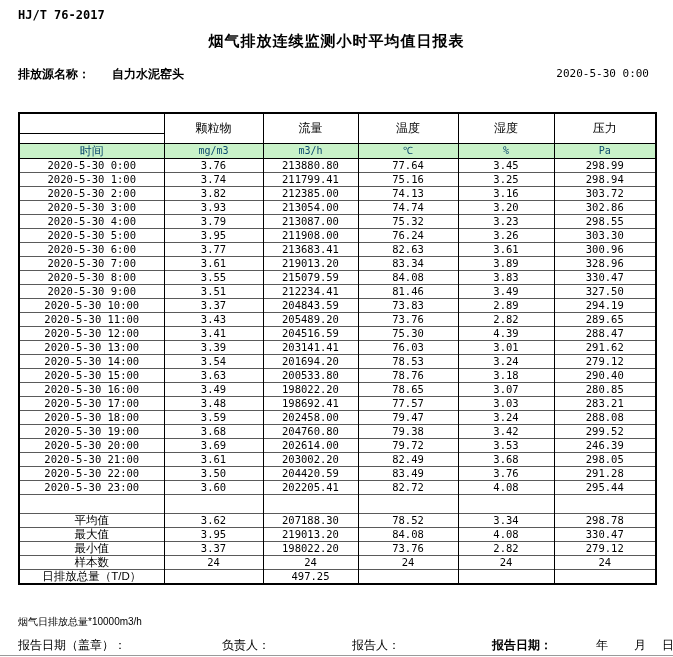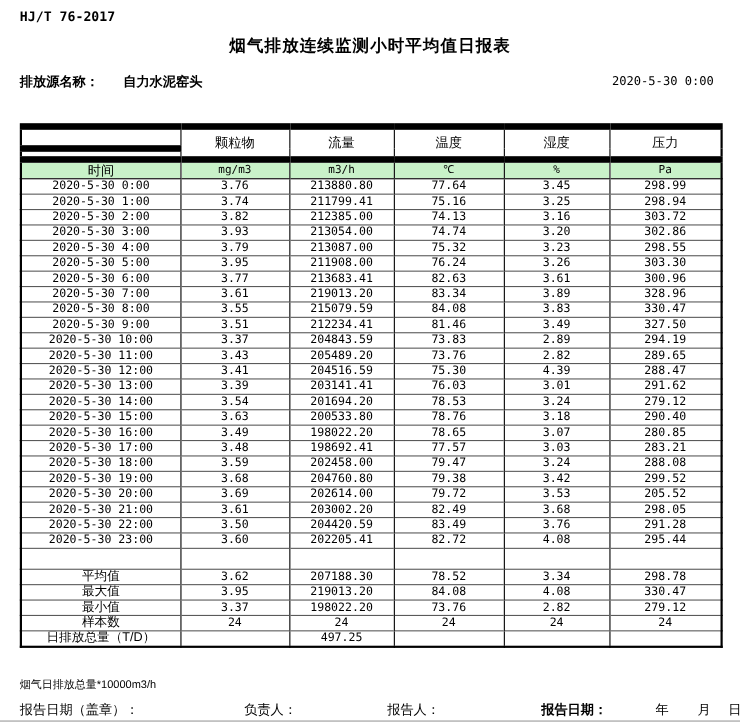--- a/index.html
+++ b/index.html
@@ -34,28 +34,28 @@
     border-collapse: collapse;
     table-layout: fixed;
     border: 2px solid #000;
   }
   table.report th, table.report td {
     padding: 0; margin: 0;
     text-align: center; vertical-align: middle;
     overflow: hidden; white-space: nowrap;
     border-left: 1px solid #000;
   }
-  thead th, thead td { border-bottom: 1px solid #000; border-top: 6px solid #000000; }
+  thead th, thead td { border-bottom: 1px solid #000; border-top: 1px solid #000000; }
   thead .col-label { font-size: 12px; font-weight: normal; }
   tr.hdr-a td { height: 20px; }
   tr.hdr-b td { height: 10px; }
   tr.unit-row td {
     height: 14px;
     background: var(--green, #c9f2c9);
-    color: #000000;
+    color: #0c4a6e;
     font-family: "DejaVu Sans Mono", monospace;
     font-size: 10px; line-height: 14px;
   }
   tr.unit-row td.time-hdr {
     font-family: "Liberation Sans", sans-serif;
     font-size: 12px;
   }
   tbody td {
     height: 13.9px;
     font-family: "DejaVu Sans Mono", monospace;
@@ -285,21 +285,21 @@
         <td>79.38</td>
         <td>3.42</td>
         <td>299.52</td>
       </tr>
       <tr>
         <td>2020-5-30 20:00</td>
         <td>3.69</td>
         <td>202614.00</td>
         <td>79.72</td>
         <td>3.53</td>
-        <td>205.52</td>
+        <td>246.39</td>
       </tr>
       <tr>
         <td>2020-5-30 21:00</td>
         <td>3.61</td>
         <td>203002.20</td>
         <td>82.49</td>
         <td>3.68</td>
         <td>298.05</td>
       </tr>
       <tr>

